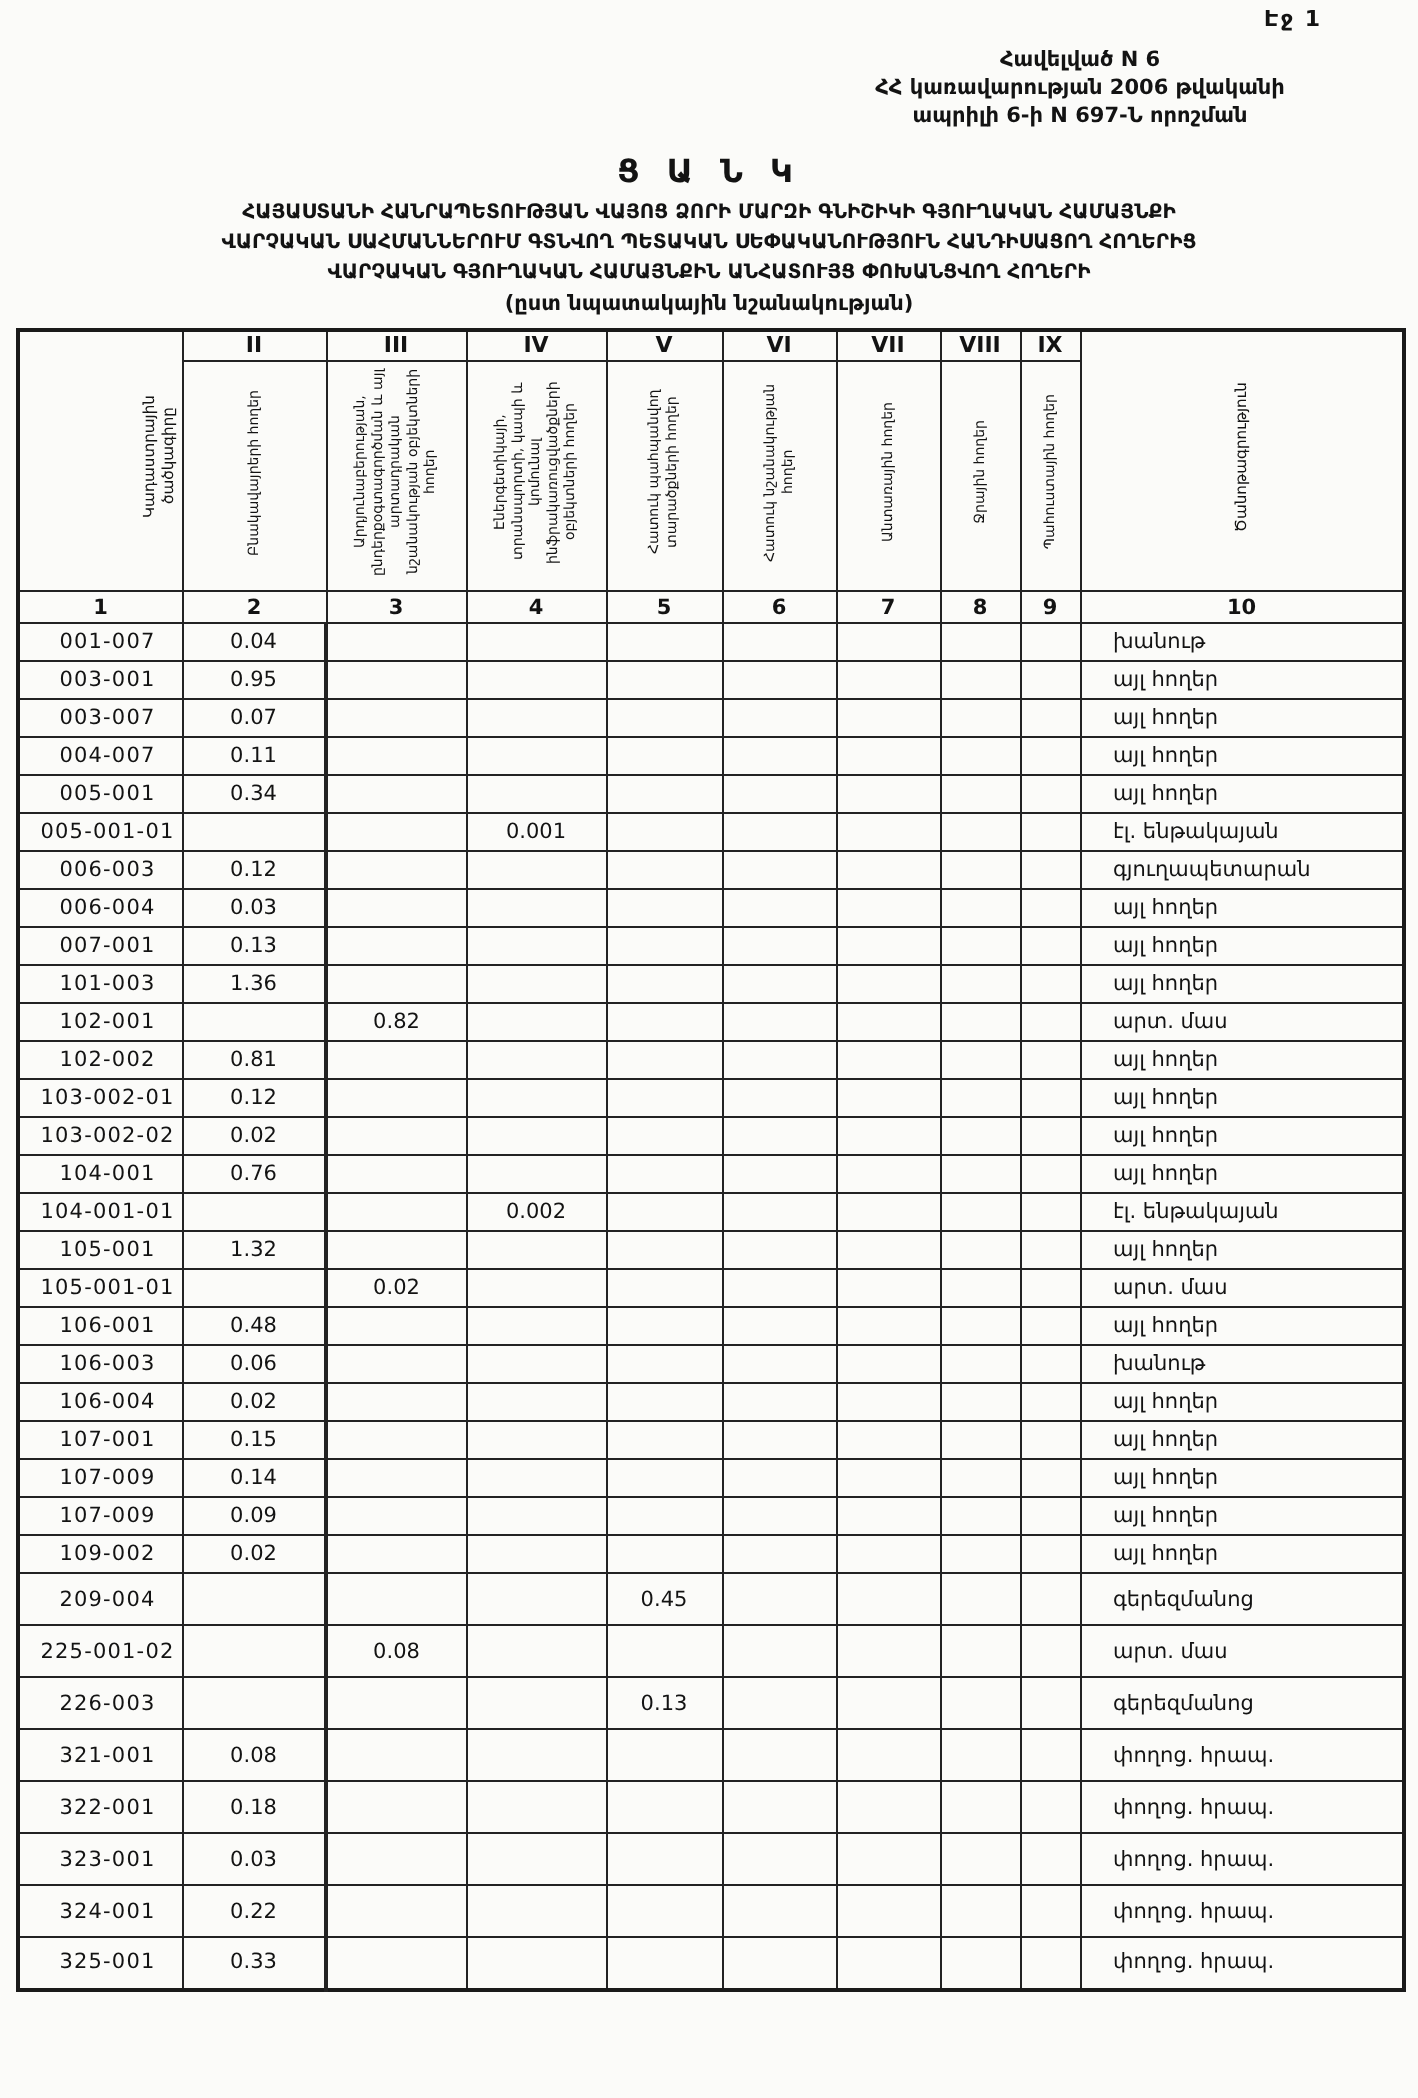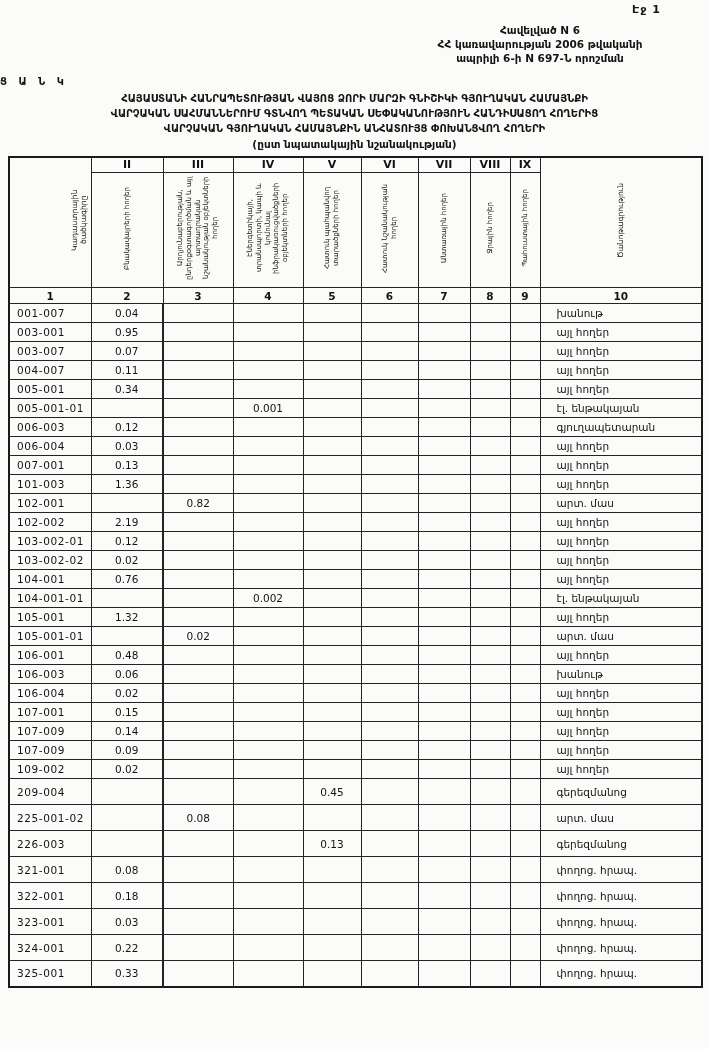--- a/index.html
+++ b/index.html
@@ -15,22 +15,22 @@
   .pageno {
     text-align:right; padding-right:48px;
     font-size:11px; font-weight:bold; letter-spacing:1px;
   }
   .appendix {
     margin-top:8px; margin-left:390px; width:300px;
     text-align:center; font-size:10.5px; font-weight:bold; line-height:1.32;
   }
 
   .doc-title {
-    margin-top:10px;
-    font-size:10px; font-weight:bold; letter-spacing:4px;
+    text-align:center; margin-top:10px;
+    font-size:16px; font-weight:bold; letter-spacing:4px;
   }
   .subtitle {
     text-align:center; margin-top:4px;
     font-size:10px; font-weight:bold; line-height:1.5;
   }
   .subnote { text-align:center; font-size:10.5px; font-weight:bold; margin-top:2px; }
 
   table.land {
     border-collapse:collapse; table-layout:fixed;
     width:693px; margin:6px 0 0 8px;
@@ -50,21 +50,21 @@
     max-height:106px;
     font-size:7px; line-height:1.25;
     text-align:center;
     white-space:normal;
   }
   .vtext.big { font-size:7.6px; }
   td.num { height:16px; text-align:center; font-size:10.5px; font-weight:bold; vertical-align:middle; }
 
   tbody.data td { height:19px; font-size:10.5px; vertical-align:middle; }
   tbody.data tr.tall td { height:26px; }
-  td.c-code { padding-left:7px; letter-spacing:0.6px; }
+  td.c-code { padding-left:7px; letter-spacing:0.6px;text-align:center; }
   td.c-val  { text-align:center; }
   td.c-note { padding-left:16px; font-size:10px; }
   tbody.data td:nth-child(3) { border-left-width:2px; }
 </style>
 </head>
 <body>
 
 <div class="page">
 
   <div class="pageno">Էջ 1</div>
@@ -281,21 +281,21 @@
           <td class="c-val"></td>
           <td class="c-val"></td>
           <td class="c-val"></td>
           <td class="c-val"></td>
           <td class="c-val"></td>
           <td class="c-val"></td>
           <td class="c-note">արտ. մաս</td>
         </tr>
         <tr>
           <td class="c-code">102-002</td>
-          <td class="c-val">2.19</td>
+          <td class="c-val">0.81</td>
           <td class="c-val"></td>
           <td class="c-val"></td>
           <td class="c-val"></td>
           <td class="c-val"></td>
           <td class="c-val"></td>
           <td class="c-val"></td>
           <td class="c-val"></td>
           <td class="c-note">այլ հողեր</td>
         </tr>
         <tr>

